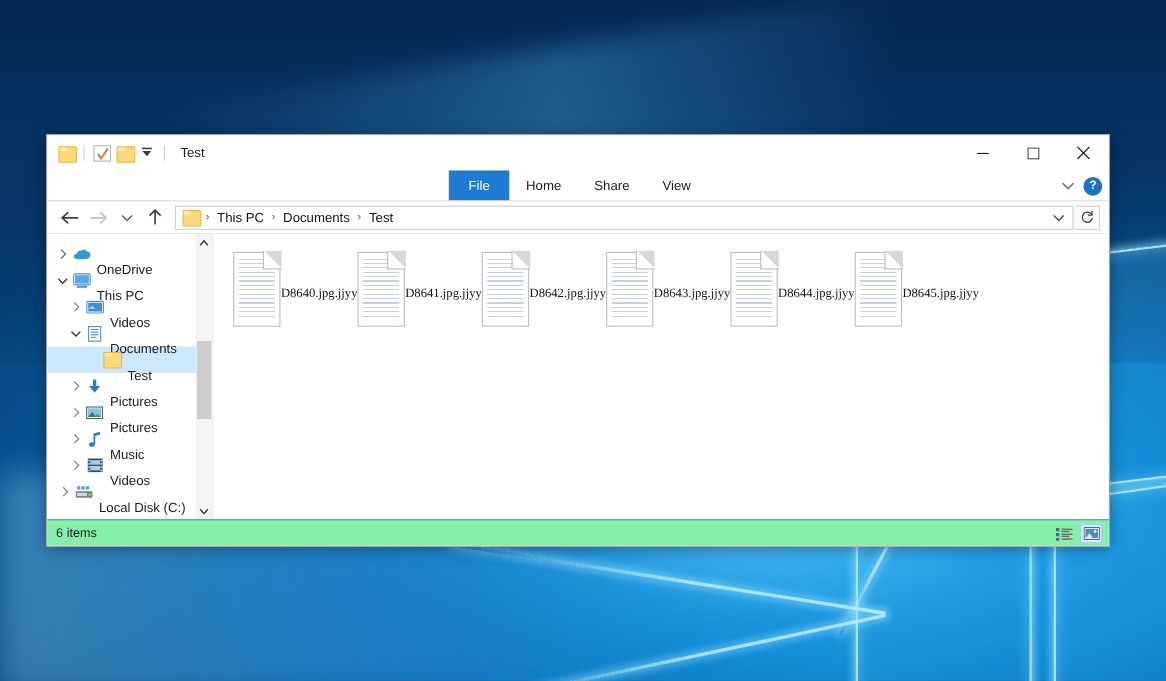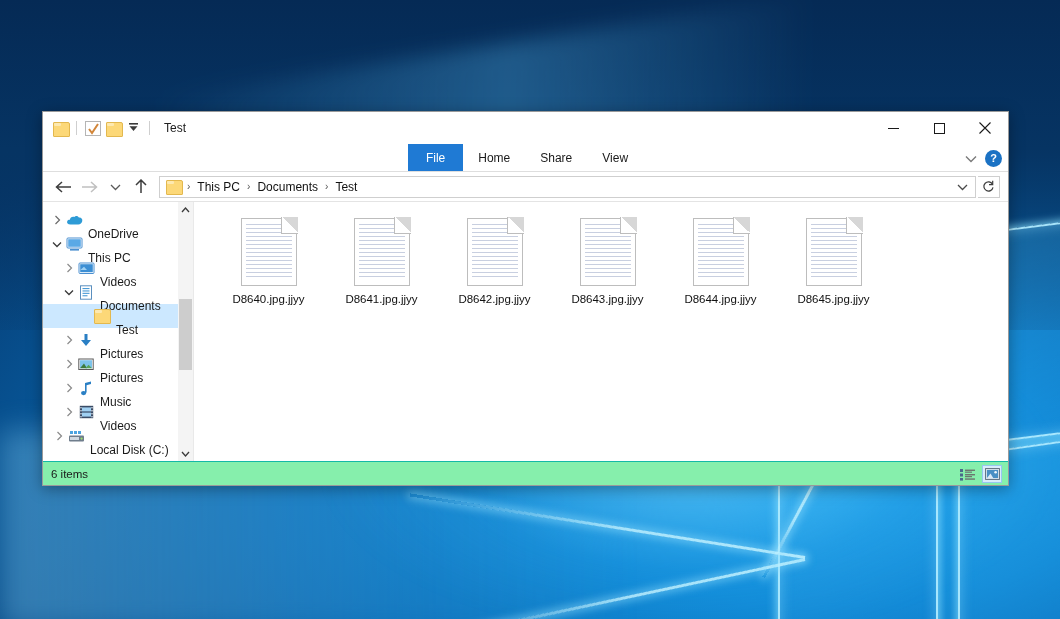--- a/index.html
+++ b/index.html
@@ -50,21 +50,21 @@
   #r2 { left:405px; top:556px; width:400px; height:3px; transform:rotate(9deg); transform-origin:right center; }
   #r3 { left:700px; top:470px; width:120px; height:3px; transform:rotate(-62deg); transform-origin:right center; }
   .wp-haze {
     position:absolute; left:0; top:430px; width:60%; height:200px;
     background:linear-gradient(90deg, rgba(140,215,250,0.35), rgba(120,200,245,0.08) 70%, transparent);
     filter:blur(14px);
   }
 
   
   #explorer {
-    position:absolute; left:42px; top:111px; width:967px; height:375px;
+    position:absolute; left:42px; top:122px; width:967px; height:375px;
     background:#ffffff; border:1px solid #9a9a9a;
     box-shadow:0 3px 14px rgba(0,0,0,0.35);
     display:flex; flex-direction:column;
   }
 
   
   .titlebar { height:32px; display:flex; align-items:center; background:#ffffff; position:relative; }
   .qat { display:flex; align-items:center; padding-left:10px; gap:5px; }
   .qat-sep { width:1px; height:14px; background:#cfcfcf; margin:0 3px; }
   .ico { display:inline-flex; align-items:center; justify-content:center; }
@@ -119,21 +119,21 @@
 
   .navscroll { position:absolute; right:0; top:0; width:15px; height:100%; background:#f4f4f4;
     display:flex; flex-direction:column; align-items:center; }
   .sb-arrow { width:15px; height:15px; display:flex; align-items:center; justify-content:center; }
   .sb-track { flex:1; width:15px; position:relative; }
   .sb-thumb { position:absolute; left:1px; width:13px; top:36%; height:31%; background:#cdcdcd; }
 
   
   .filepane { flex:1; background:#fff; padding:10px 0 0 18px; position:relative; border-left:1px solid #e9e9e9; }
   .grid { display:flex; flex-wrap:wrap; }
-  .fitem { width:113px; display:flex; flex-direction:column; align-items:center; padding:6px 0 10px; }
+  .fitem { width:113px; display:flex; flex-direction:row; align-items:center; padding:6px 0 10px;font-family:Liberation Serif, serif; }
   .fileicon { width:56px; height:68px; position:relative; }
   .fileicon .page { position:absolute; inset:0; background:#fff; border:1px solid #bdbdbd; }
   .fileicon .fold { position:absolute; right:-1px; top:-1px; width:17px; height:17px;
     background:linear-gradient(225deg, #d7d7d7 0%, #d7d7d7 50%, #ffffff 50%);
     border-left:1px solid #bdbdbd; border-bottom:1px solid #bdbdbd; }
   .fileicon .lines { position:absolute; left:5px; right:5px; top:6px; bottom:6px;
     background:repeating-linear-gradient(180deg, #c8cfe0 0px, #c8cfe0 1px, #ffffff 1px, #ffffff 4px); }
   .fname { font-size:11.5px; color:#111; margin-top:7px; white-space:nowrap; }
 
   

